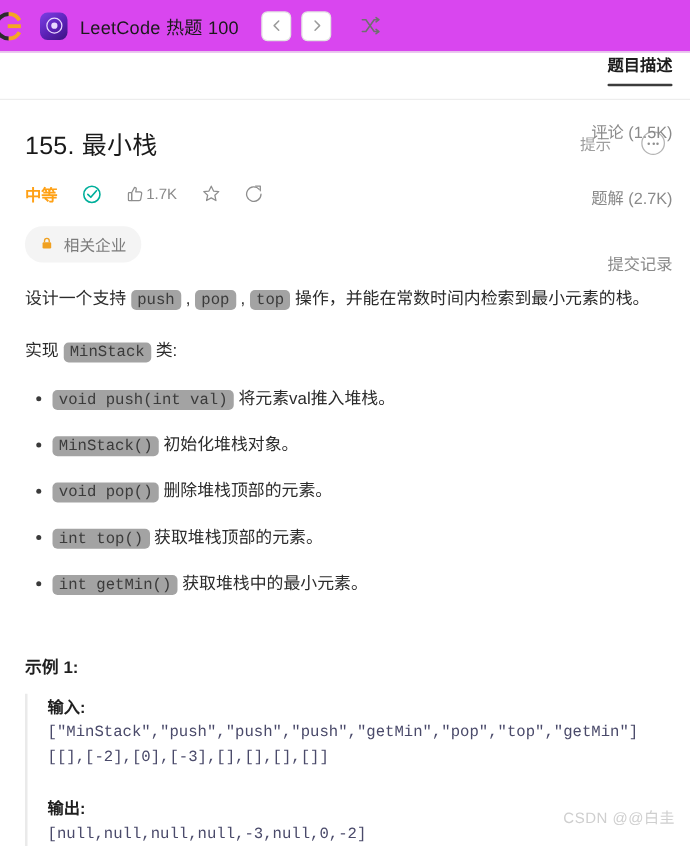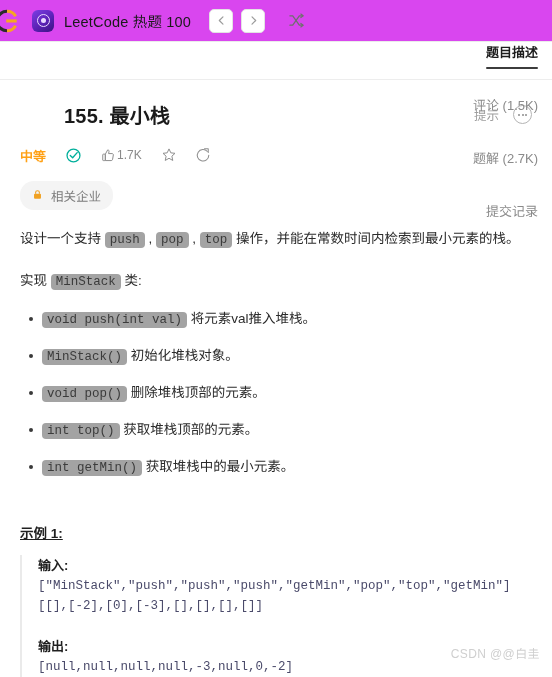--- a/index.html
+++ b/index.html
@@ -134,29 +134,28 @@
   .content {
     padding: 20px 20px 0 20px;
   }
   .title-row {
     display: flex;
     align-items: center;
     justify-content: space-between;
   }
   .problem-title {
     font-size: 20px;
-    font-weight: 700;
+    font-weight: 400;
     color: #1a1a1a;
     letter-spacing: .2px;
-    margin-left: 44px;
   }
   .title-right {
     display: flex;
     align-items: center;
-    gap: 14px;
+    gap: 24px;
   }
   .hint-label {
     font-size: 12.5px;
     color: #9e9e9e;
     cursor: pointer;
   }
   .ellipsis-circle {
     width: 19px;
     height: 19px;
     border-radius: 50%;
@@ -260,21 +259,20 @@
     border-radius: 50%;
     background: #3a3a3a;
   }
 
   
   .example-heading {
     margin-top: 44px;
     font-size: 13.5px;
     font-weight: 700;
     color: #1f1f1f;
-    text-decoration: underline;
   }
   .example-block {
     margin-top: 13px;
     border-left: 2px solid #eaeaea;
     padding-left: 16px;
   }
   .io-label {
     font-size: 13px;
     font-weight: 700;
     color: #1f1f1f;

